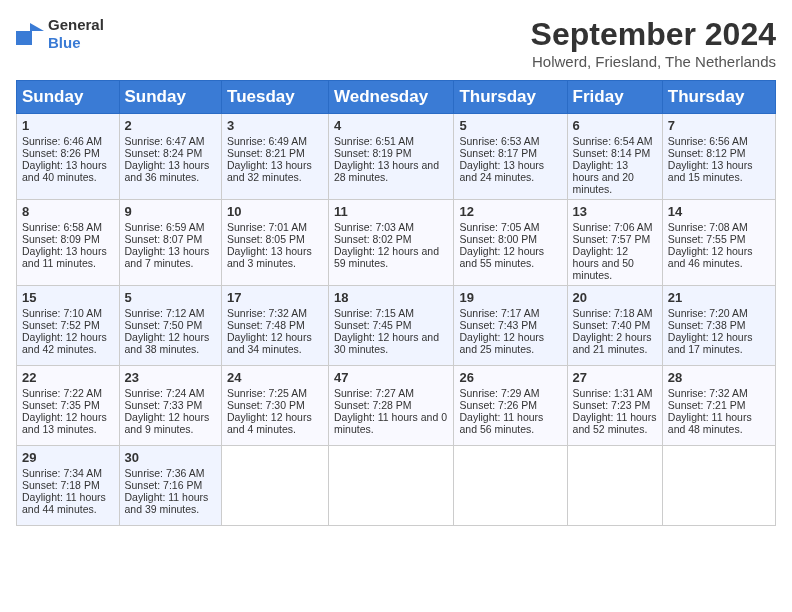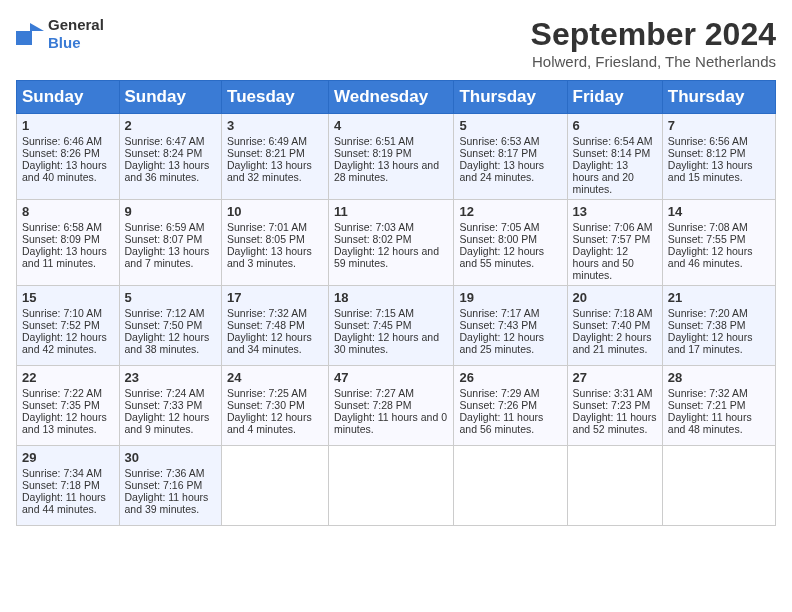--- a/index.html
+++ b/index.html
@@ -228,21 +228,21 @@
         <span>Daylight: 12 hours and 4 minutes.</span></td>
           <td><span class="day-num">47</span>
         <span>Sunrise: 7:27 AM</span><br>
         <span>Sunset: 7:28 PM</span><br>
         <span>Daylight: 11 hours and 0 minutes.</span></td>
           <td><span class="day-num">26</span>
         <span>Sunrise: 7:29 AM</span><br>
         <span>Sunset: 7:26 PM</span><br>
         <span>Daylight: 11 hours and 56 minutes.</span></td>
           <td><span class="day-num">27</span>
-        <span>Sunrise: 3:31 AM</span><br>
+        <span>Sunrise: 1:31 AM</span><br>
         <span>Sunset: 7:23 PM</span><br>
         <span>Daylight: 11 hours and 52 minutes.</span></td>
           <td><span class="day-num">28</span>
         <span>Sunrise: 7:32 AM</span><br>
         <span>Sunset: 7:21 PM</span><br>
         <span>Daylight: 11 hours and 48 minutes.</span></td>
         </tr>
         <tr class="week-row">
           <td><span class="day-num">29</span>
         <span>Sunrise: 7:34 AM</span><br>

